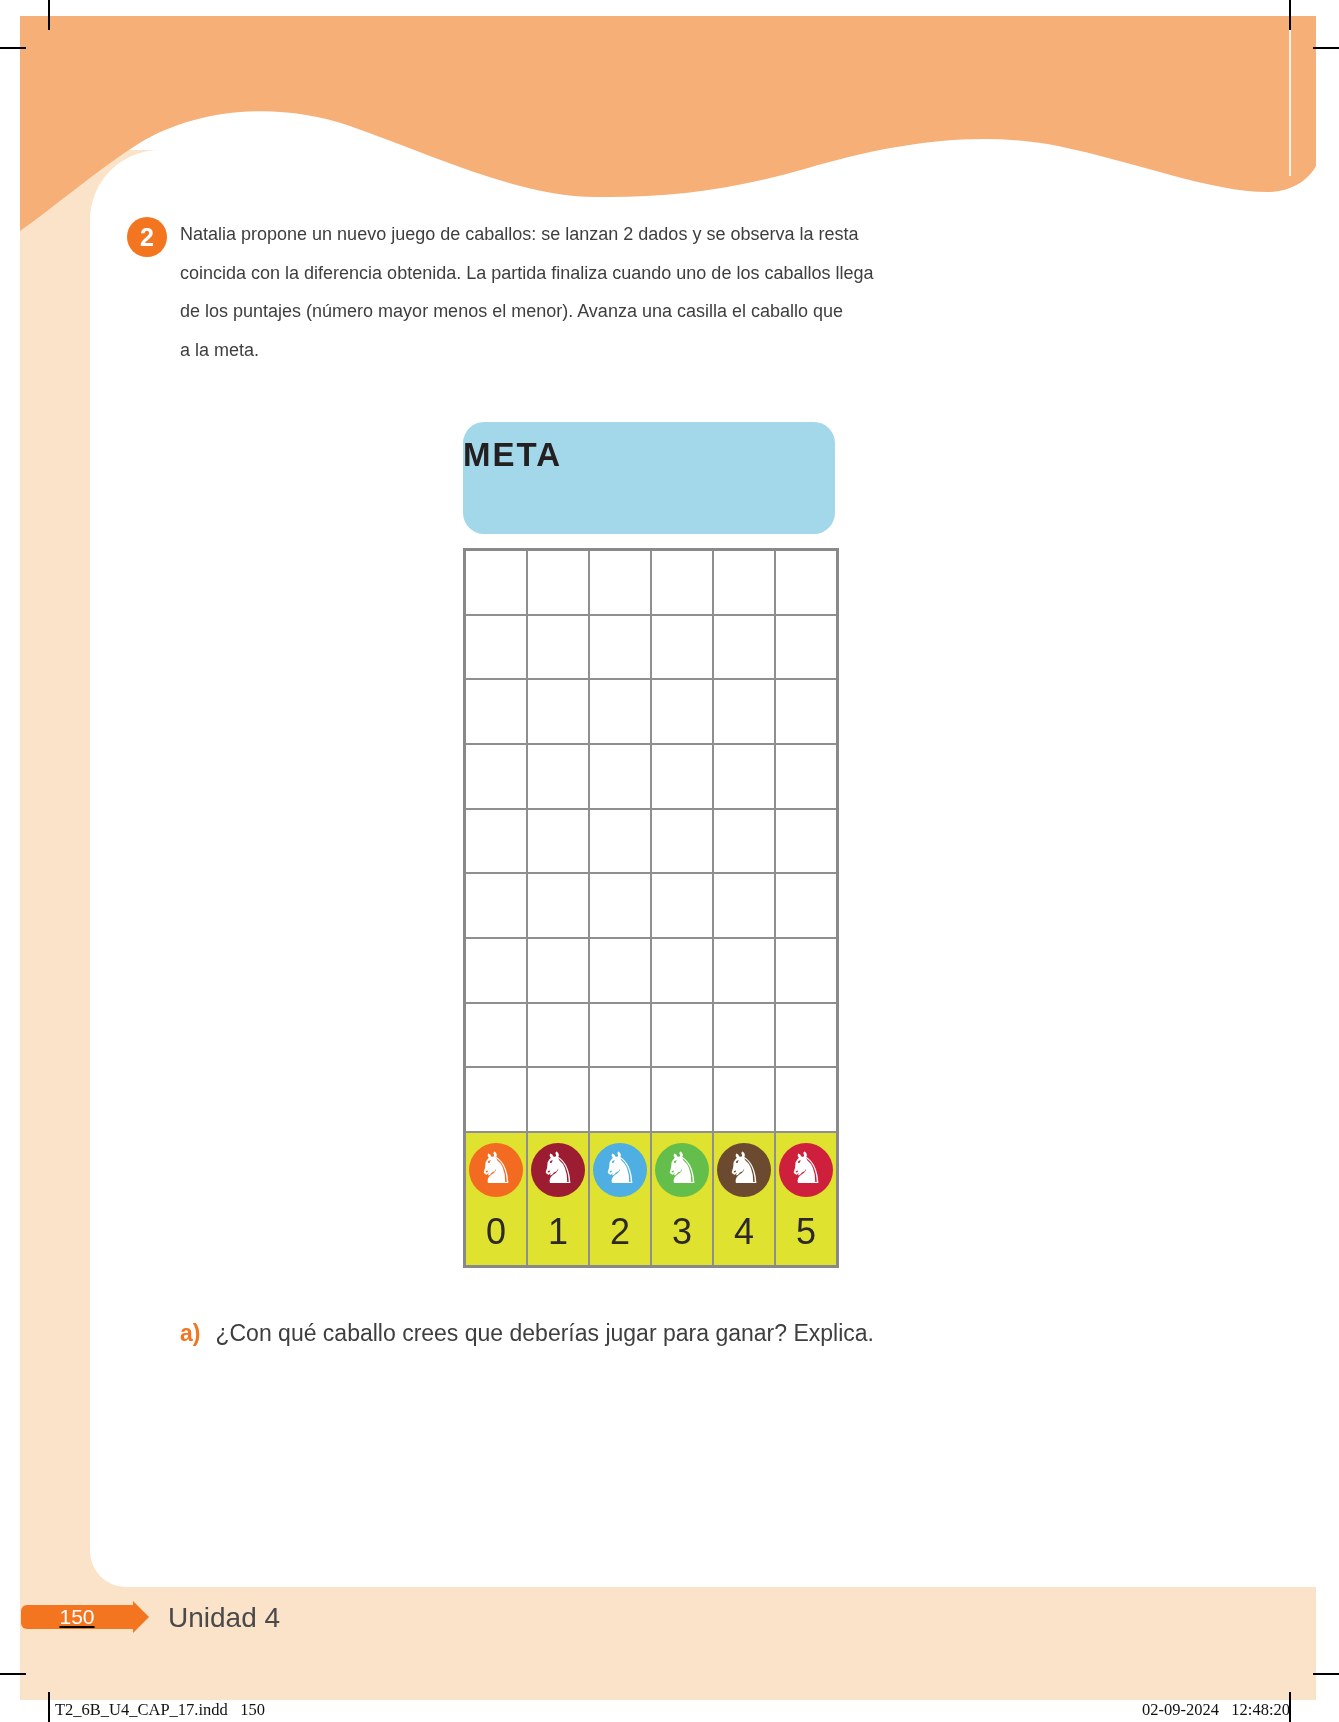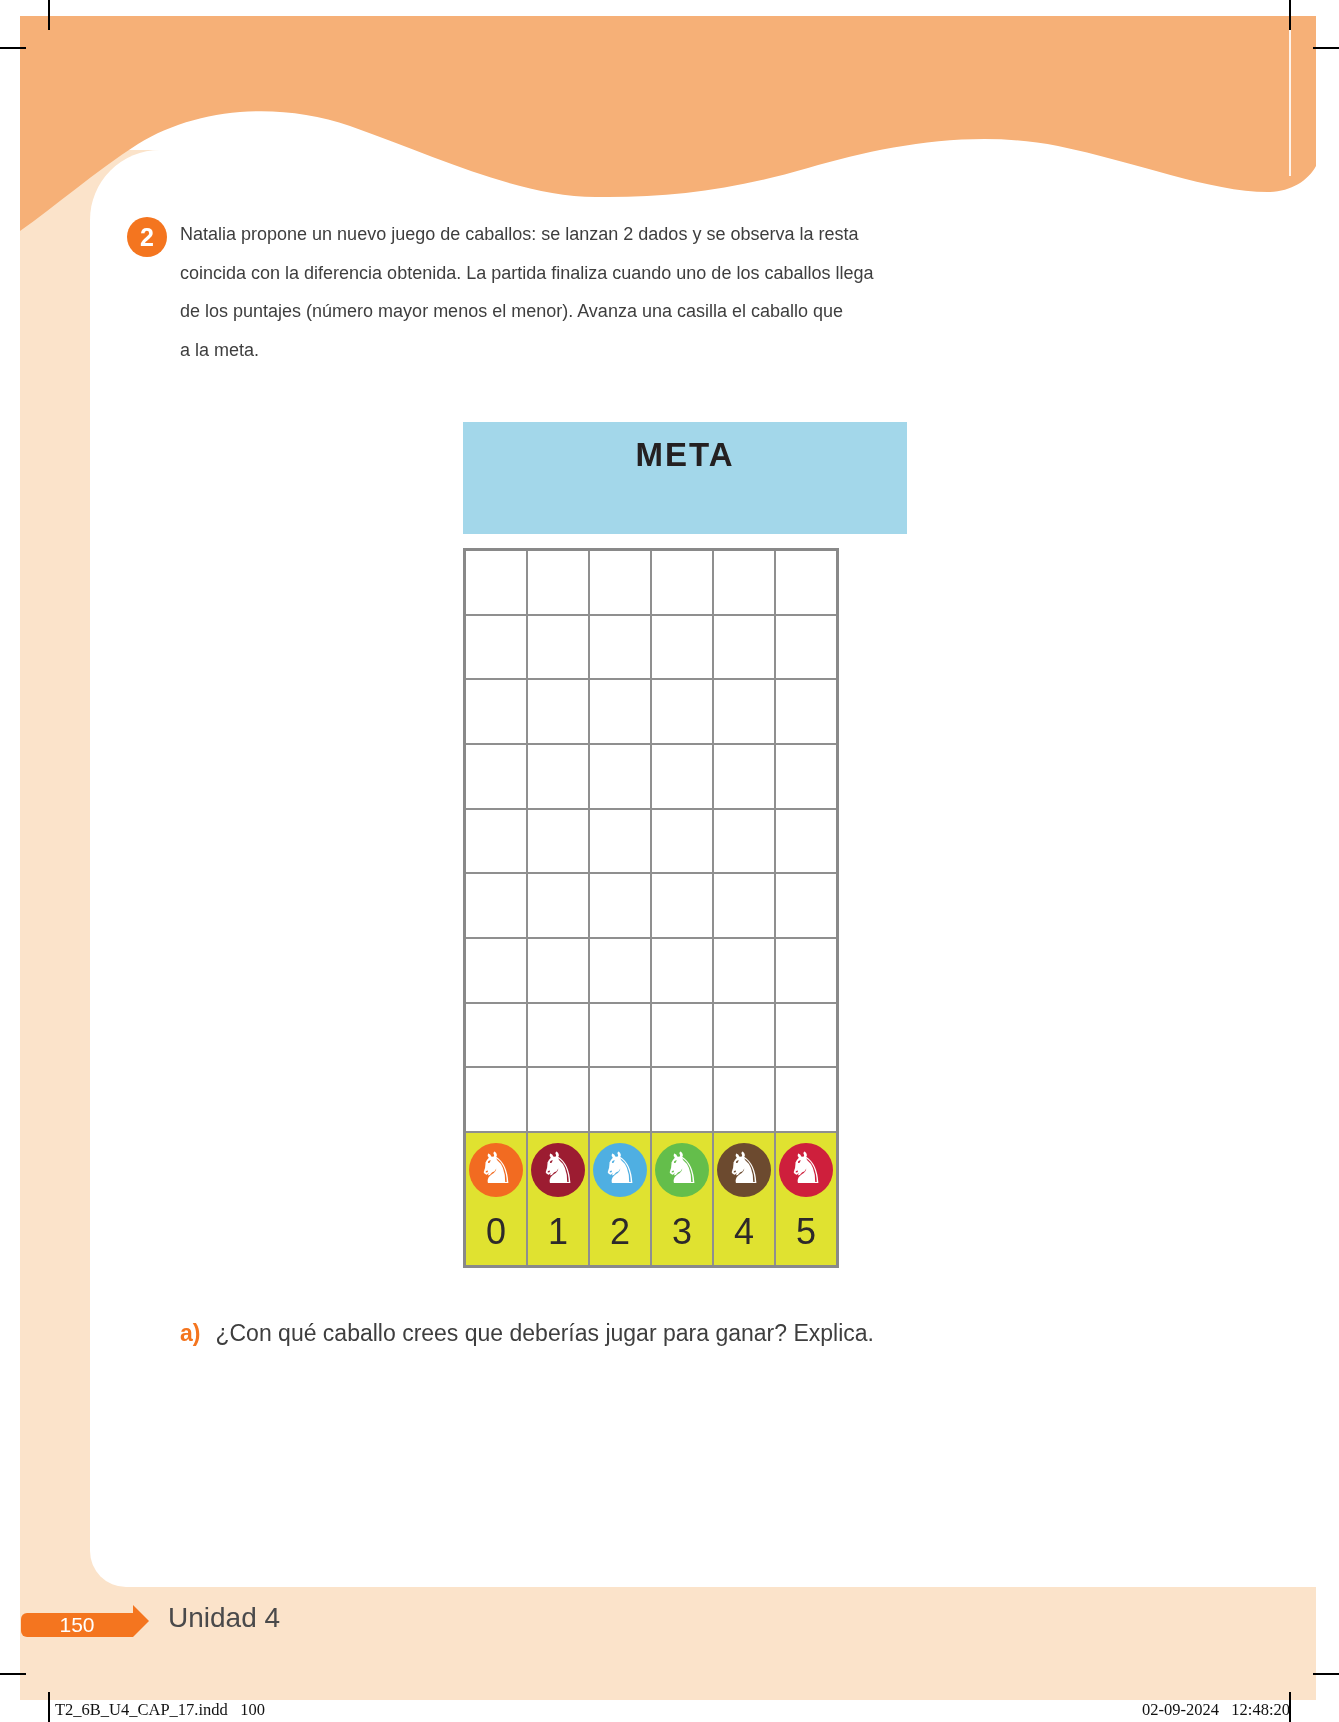--- a/index.html
+++ b/index.html
@@ -19,42 +19,42 @@
   .mark.h{width:26px;height:2px;}
 
   
   .ex-circle{position:absolute;left:127px;top:217px;width:40px;height:40px;border-radius:50%;
              background:var(--accent-orange);color:#fff;font-weight:bold;font-size:25px;
              display:flex;align-items:center;justify-content:center;}
   .ex-text{position:absolute;left:180px;top:215px;width:900px;font-size:18px;line-height:38.5px;
            color:var(--text-dark);}
 
   
-  .meta-box{position:absolute;left:463px;top:422px;width:444px;height:112px;background:var(--meta-blue);
-            text-align:center;}
+  .meta-box{position:absolute;left:463px;top:422px;width:372px;height:112px;background:var(--meta-blue);
+            border-radius:21px;}
   .meta-box span{display:inline-block;margin-top:14px;font-size:33px;font-weight:bold;
                  letter-spacing:2px;color:var(--meta-text);}
   .board-grid{position:absolute;left:463px;top:548px;width:376px;height:720px;box-sizing:border-box;
               background:var(--grid-line);border:3px solid #898989;display:grid;
               grid-template-columns:repeat(6,1fr);grid-template-rows:repeat(9,1fr) 132px;gap:2px;}
   .g-cell{background:#fff;}
   .lane-cell{background:var(--lane-yellow);display:flex;flex-direction:column;align-items:center;}
   .lane-circle{width:54px;height:54px;margin-top:10px;border-radius:50%;
                display:flex;align-items:center;justify-content:center;}
   .knight{color:#fff;font-size:43px;line-height:1;font-family:"DejaVu Sans",sans-serif;
           transform:translateY(-2px);}
   .lane-number{margin-top:14px;font-size:36px;color:#2d292a;}
 
   
   .question{position:absolute;left:180px;top:1320px;display:flex;gap:15px;font-size:23px;
             color:var(--text-dark);}
   .q-label{color:var(--accent-orange);font-weight:bold;}
 
   
-  .page-tag{position:absolute;left:21px;top:1597px;height:40px;display:flex;align-items:flex-end;}
+  .page-tag{position:absolute;left:21px;top:1597px;height:40px;display:flex;align-items:center;text-decoration:underline;}
   .tag-body{width:112px;background:var(--accent-orange);border-radius:6px 0 0 6px;color:#fff;
             font-size:21px;display:flex;align-items:center;justify-content:center;}
   .tag-arrow{width:0;height:0;border-top:16px solid transparent;border-bottom:16px solid transparent;
              border-left:16px solid var(--accent-orange);}
   .unit-label{position:absolute;left:168px;top:1602px;font-size:28px;color:#4a4a4b;}
 
   
   .print-info{position:absolute;left:0;top:1700px;width:1339px;font-family:"Liberation Serif",serif;
               font-size:16.5px;color:#111;}
   .print-info .slug-left{position:absolute;left:55px;top:0;white-space:pre;}
@@ -195,17 +195,17 @@
     <span>¿Con qué caballo crees que deberías jugar para ganar? Explica.</span>
   </div>
 
   <div class="page-tag">
     <div class="tag-body">150</div>
     <div class="tag-arrow"></div>
   </div>
   <div class="unit-label">Unidad 4</div>
 
   <div class="print-info">
-    <span class="slug-left">T2_6B_U4_CAP_17.indd   100</span>
+    <span class="slug-left">T2_6B_U4_CAP_17.indd   150</span>
     <span class="slug-right">02-09-2024   12:48:20</span>
   </div>
 
 </div>
 
 </body></html>

